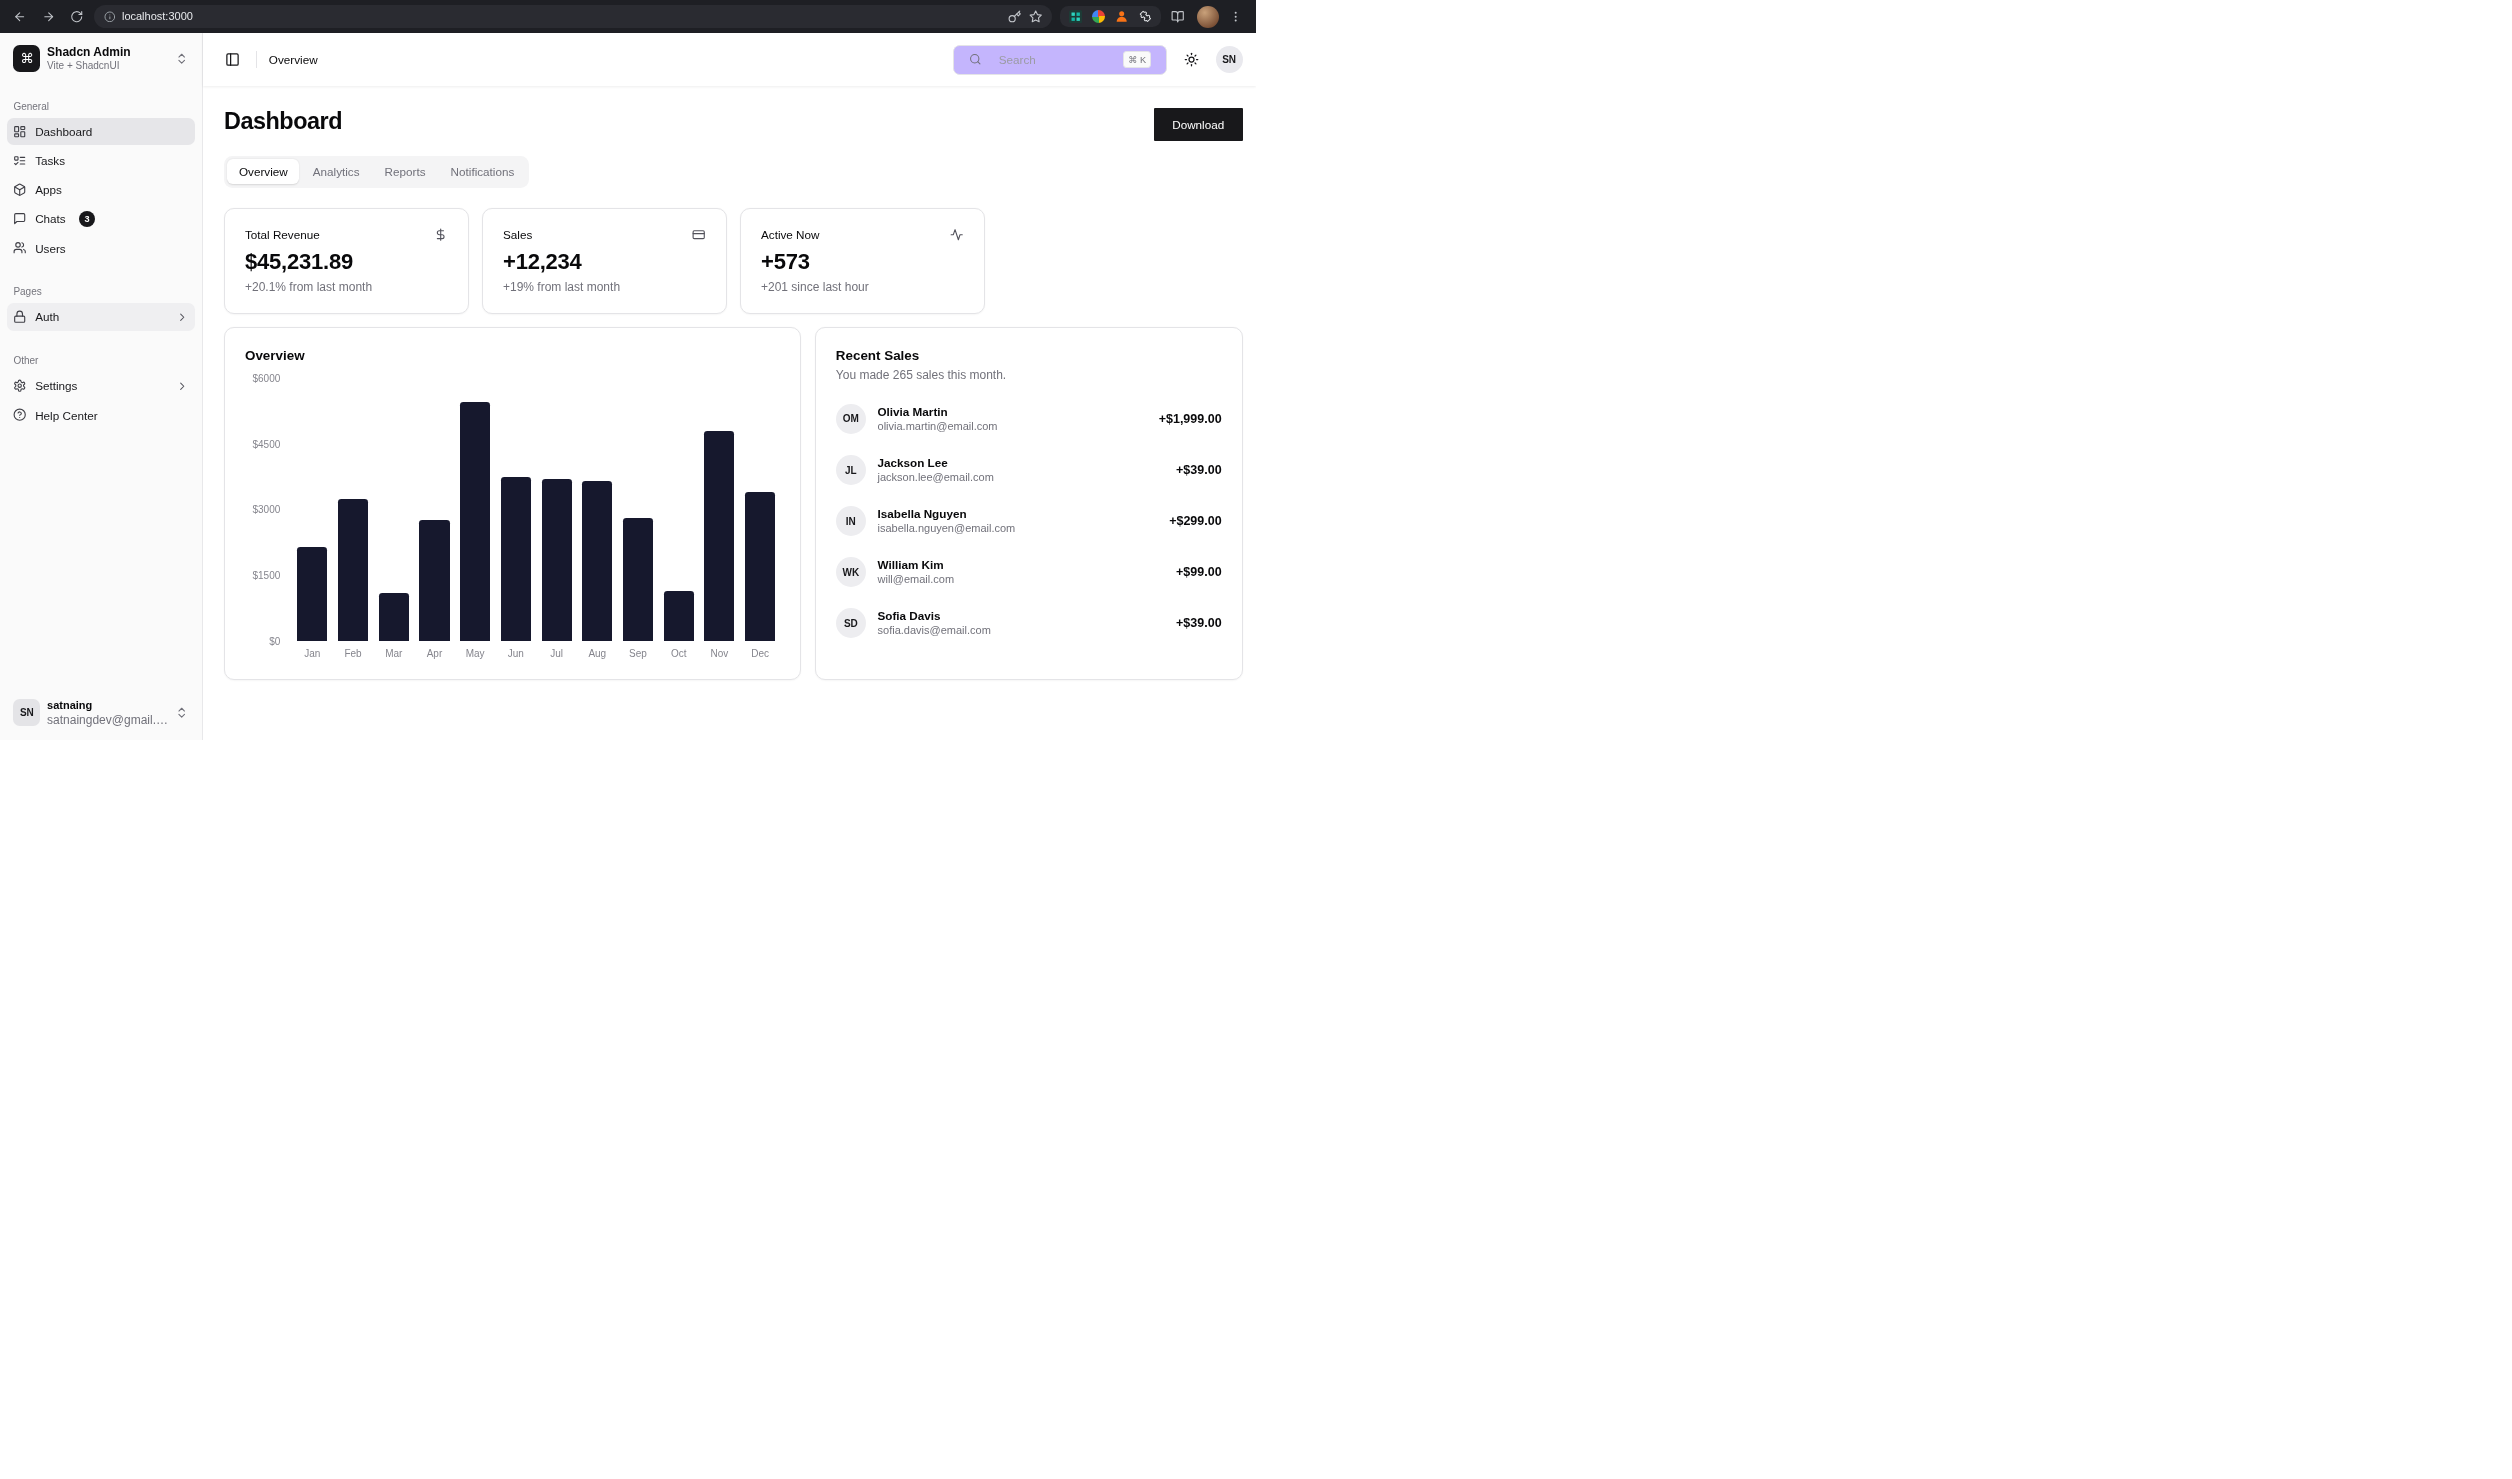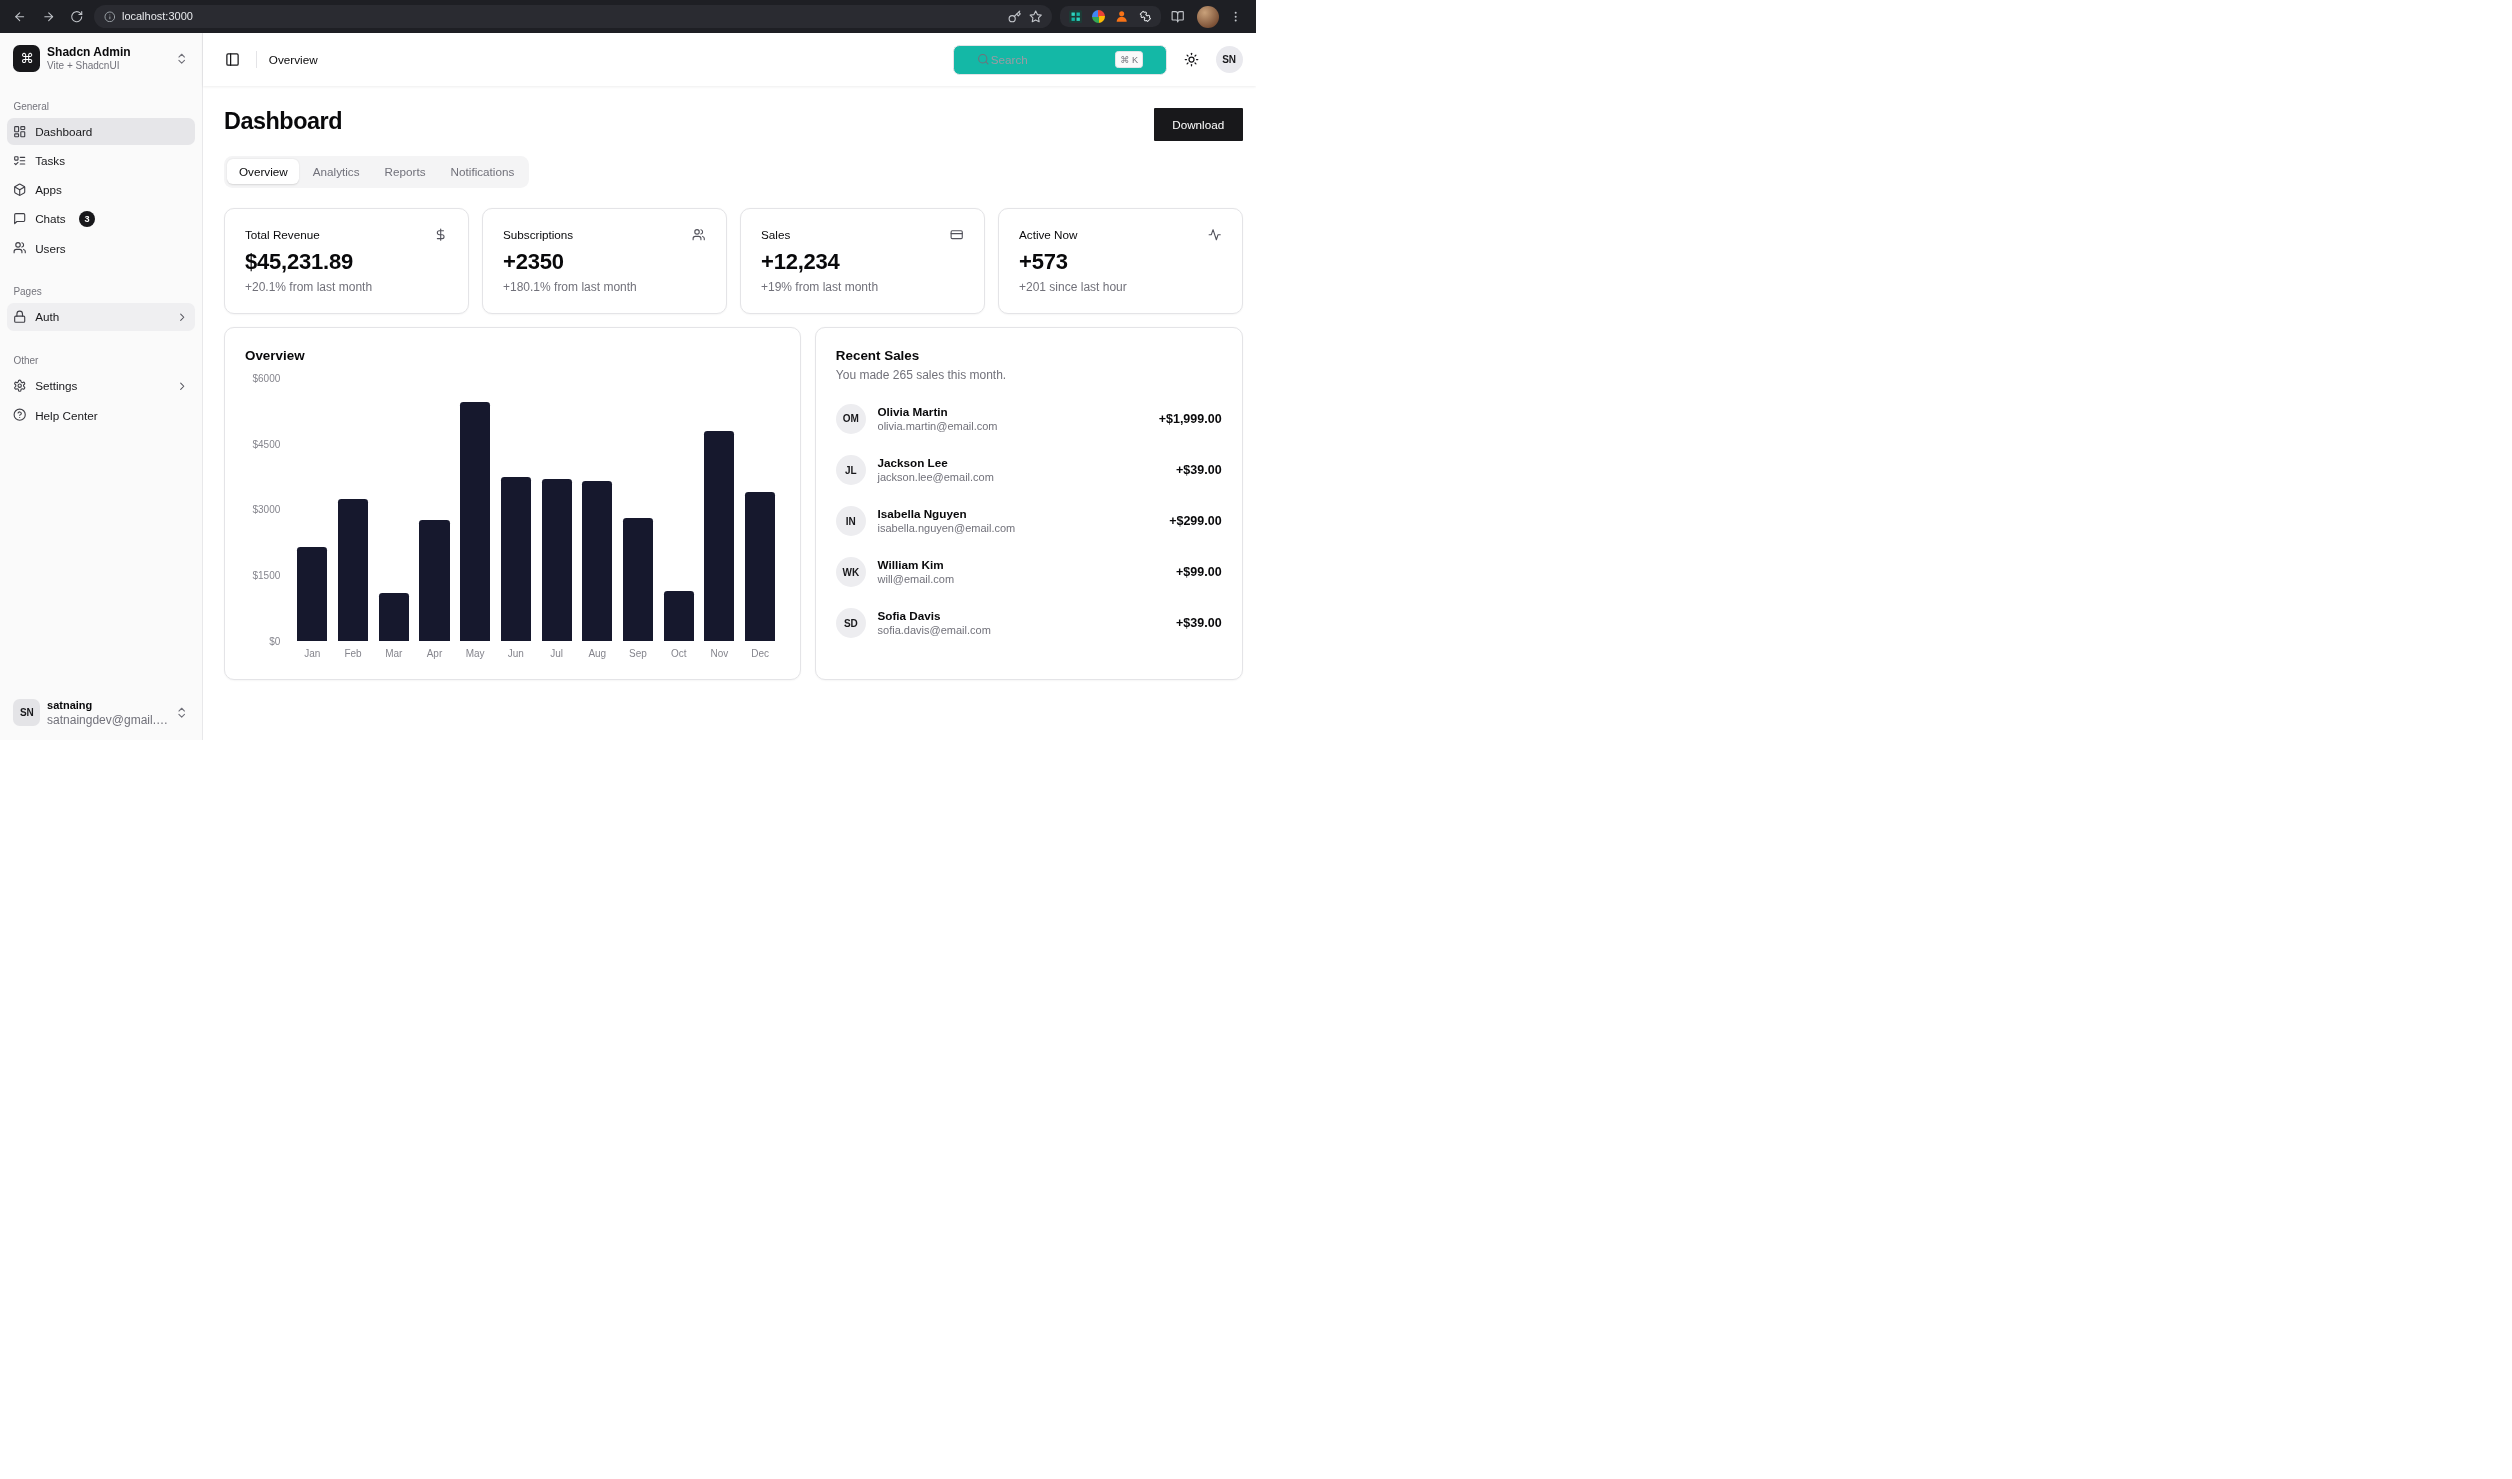--- a/index.html
+++ b/index.html
@@ -47,21 +47,21 @@
   .user-email{font-size:12px;color:#71717a;white-space:nowrap;overflow:hidden;text-overflow:ellipsis}
 
   
   .main{flex:1;display:flex;flex-direction:column;min-width:0;background:#fff}
   .topbar{height:53px;display:flex;align-items:center;padding:0 13.4px 0 16.7px;gap:11.7px;box-shadow:0 0.8px 2.5px rgba(0,0,0,.07);position:relative;z-index:2;flex-shrink:0}
   .icon-btn{width:25px;height:25px;border:none;background:transparent;border-radius:5.8px;display:flex;align-items:center;justify-content:center;color:#18181b;cursor:pointer}
   .icon-btn svg{width:15px;height:15px}
   .vsep{width:0.8px;height:16.7px;background:#e4e4e7}
   .crumb{font-size:11.7px;color:#09090b}
   .top-right{margin-left:auto;display:flex;align-items:center;gap:11.7px}
-  .search{width:214px;height:30px;border:0.8px solid #e4e4e7;border-radius:6.7px;display:flex;align-items:center;padding:0 23px;gap:1px;background:#14b8a6;cursor:text}
+  .search{width:214px;height:30px;border:0.8px solid #e4e4e7;border-radius:6.7px;display:flex;align-items:center;padding:0 15px;gap:17px;background:#c4b5fd;cursor:text}
   .search .si{width:12.5px;height:12.5px;color:#71717a;flex-shrink:0}
   .search input{border:none;outline:none;flex:1;min-width:0;font-size:11.7px;background:transparent;color:#09090b;font-family:inherit}
   .search input::placeholder{color:#9b9ba3}
   .kbd{font-size:9.2px;border:0.8px solid #e4e4e7;background:#fafafa;border-radius:3.3px;padding:1.7px 4.2px;color:#71717a;white-space:nowrap}
   .avatar-sm{width:27px;height:27px;border-radius:50%;background:#e9e9ee;display:flex;align-items:center;justify-content:center;font-size:10px;font-weight:700;color:#18181b;cursor:pointer}
 
   .content{flex:1;padding:22px 13.4px 13.4px 21px;overflow:hidden}
   .title-row{display:flex;align-items:flex-start;justify-content:space-between}
   .page-title{font-size:23.4px;font-weight:800;letter-spacing:-.02em}
   .btn-primary{background:#18181b;color:#fff;border:none;border-radius:1px;height:33px;padding:0 18.4px;font-size:11.7px;font-weight:500;cursor:pointer;font-family:inherit}
@@ -346,33 +346,20 @@
               <svg viewBox="0 0 24 24" fill="none" stroke="currentColor" stroke-width="2" stroke-linecap="round" stroke-linejoin="round">
                   <path d="M12 2v20"></path>
                   <path d="M17 5H9.5a3.5 3.5 0 0 0 0 7h5a3.5 3.5 0 0 1 0 7H6"></path>
                 </svg>
             </div>
             <div class="stat-value">$45,231.89</div>
             <div class="stat-delta">+20.1% from last month</div>
           </div>
           <div class="card stat">
             <div class="stat-head">
-              <span>Subscriptions</span>
-              <svg viewBox="0 0 24 24" fill="none" stroke="currentColor" stroke-width="2" stroke-linecap="round" stroke-linejoin="round">
-                  <path d="M16 21v-2a4 4 0 0 0-4-4H6a4 4 0 0 0-4 4v2"></path>
-                  <circle cx="9" cy="7" r="4"></circle>
-                  <path d="M22 21v-2a4 4 0 0 0-3-3.87"></path>
-                  <path d="M16 3.13a4 4 0 0 1 0 7.75"></path>
-                </svg>
-            </div>
-            <div class="stat-value">+2350</div>
-            <div class="stat-delta">+180.1% from last month</div>
-          </div>
-          <div class="card stat">
-            <div class="stat-head">
               <span>Sales</span>
               <svg viewBox="0 0 24 24" fill="none" stroke="currentColor" stroke-width="2" stroke-linecap="round" stroke-linejoin="round">
                   <rect x="2" y="5" width="20" height="14" rx="2"></rect>
                   <path d="M2 10h20"></path>
                 </svg>
             </div>
             <div class="stat-value">+12,234</div>
             <div class="stat-delta">+19% from last month</div>
           </div>
           <div class="card stat">

